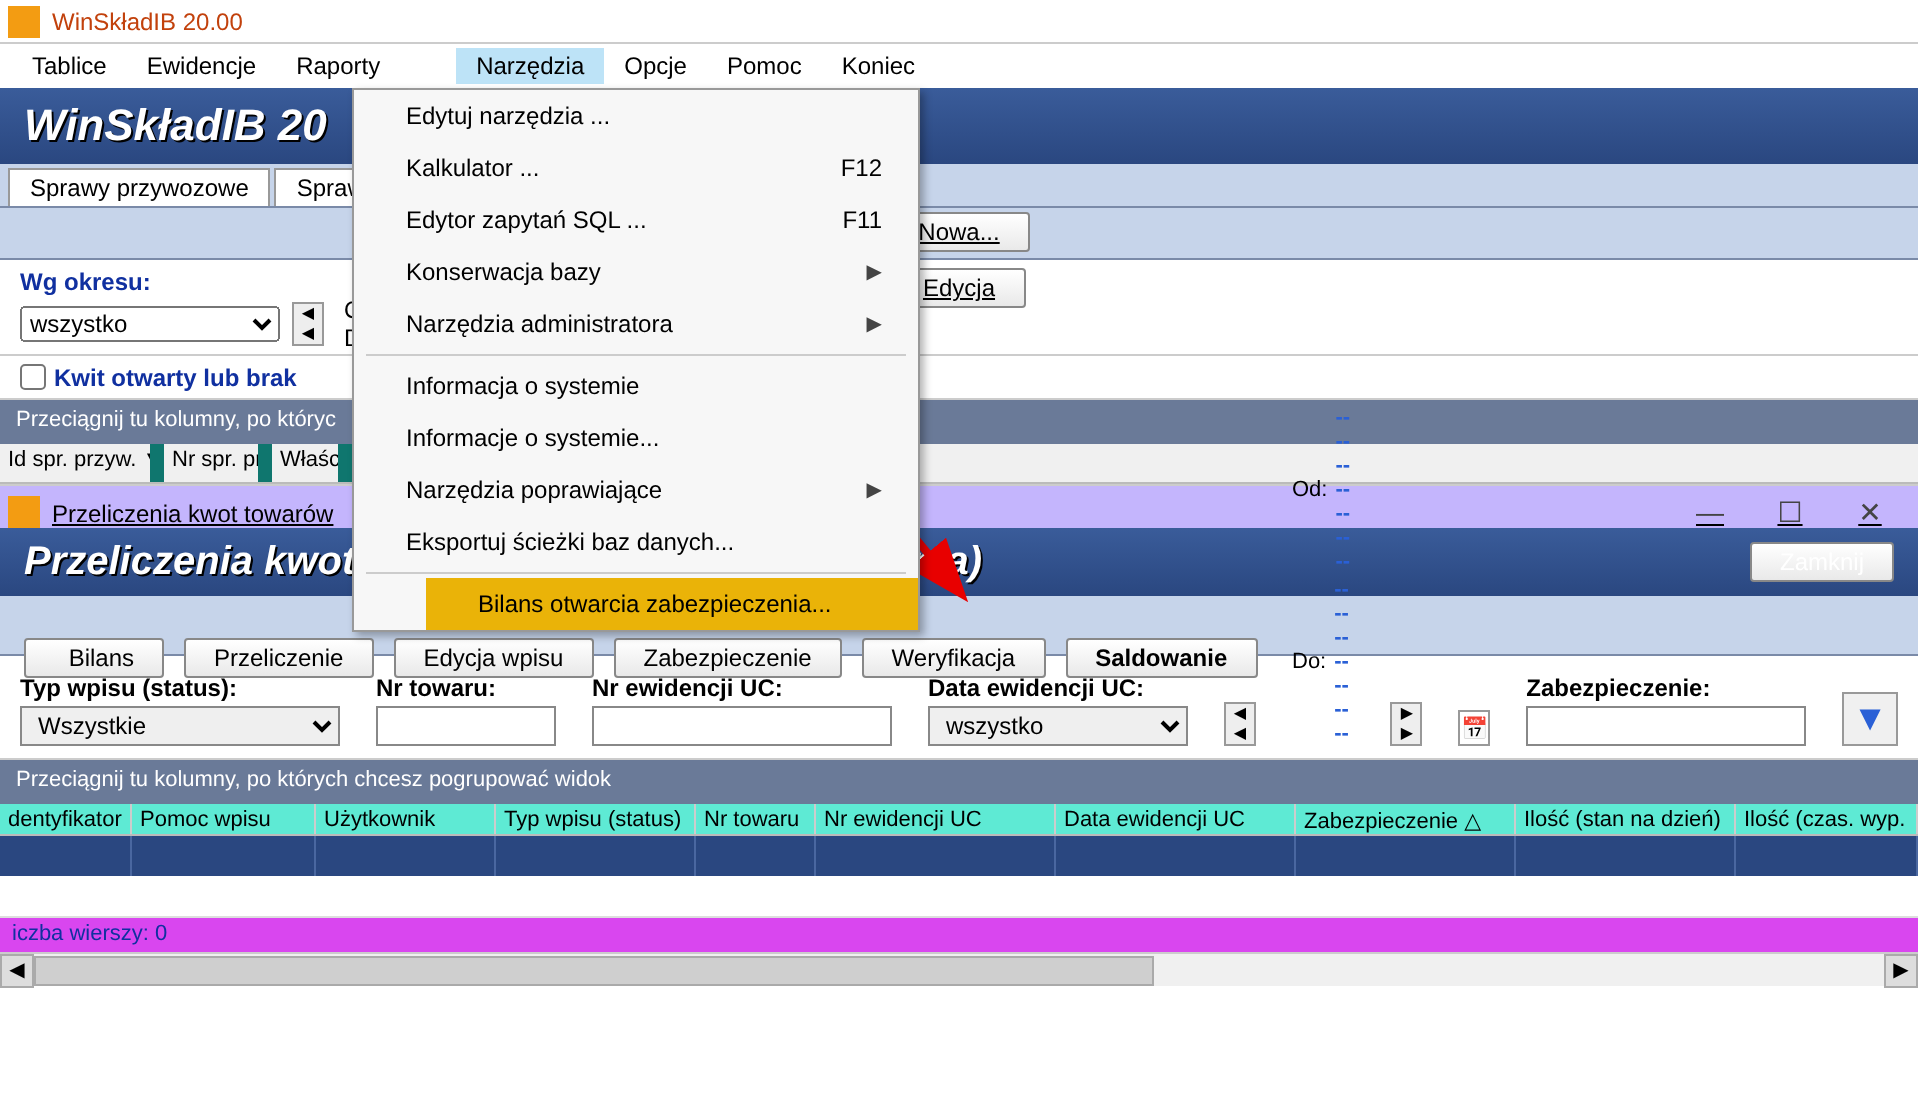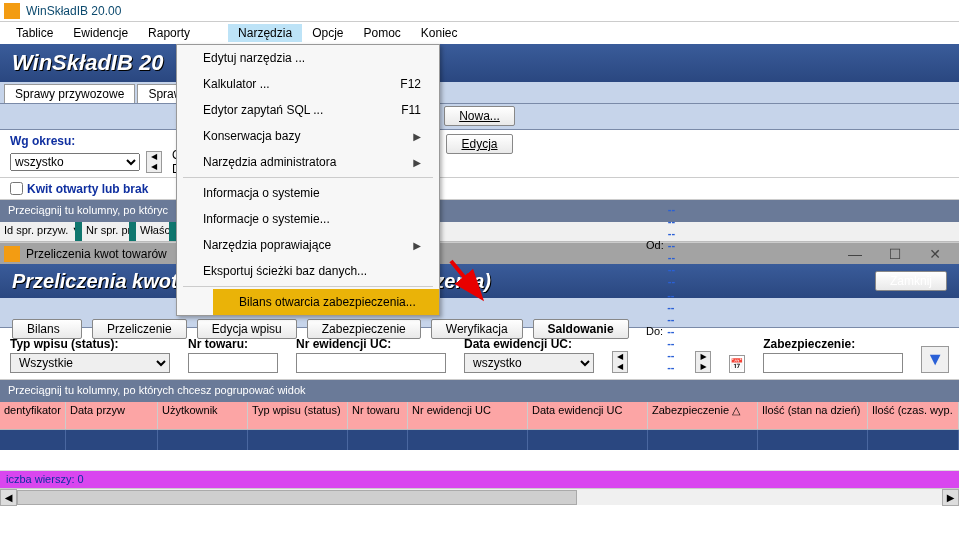--- a/index.html
+++ b/index.html
@@ -1,29 +1,29 @@
 <!DOCTYPE html>
 <html><head>
 <meta charset="utf-8">
 <style>
   * { box-sizing: border-box; margin: 0; padding: 0; font-family: "Segoe UI", Tahoma, sans-serif; }
   body { width: 959px; height: 557px; overflow: hidden; background: #fff; position: relative; font-size: 12px; }
 
   
   .titlebar { height: 22px; background: #fff; display: flex; align-items: center; padding: 0 4px; border-bottom: 1px solid #ccc; }
   .titlebar .appicon { width: 16px; height: 16px; background: #f39c12; margin-right: 6px; }
-  .titlebar .title { font-size: 12px; color: #0c4a6e; }
+  .titlebar .title { font-size: 12px; color: #c2410c; }
 
   
   .menubar { height: 22px; display: flex; align-items: center; padding: 0 6px; background: #fff; }
   .menubar .mitem { padding: 2px 10px; font-size: 12px; cursor: default; }
   .menubar .mitem.active { background: #bde3f7; margin-left: 28px; }
 
   
-  .dropdown { position: absolute; top: 44px; left: 176px; width: 264px; background: #f7f7f7; border: 1px solid #999; box-shadow: 2px 2px 4px rgba(0,0,0,0.3); z-index: 100; }
+  .dropdown { position: absolute; top: 44px; left: 176px; width: 284px; background: #f7f7f7; border: 1px solid #999; box-shadow: 2px 2px 4px rgba(0,0,0,0.3); z-index: 100; }
   .dropdown .ditem { padding: 6px 18px 6px 26px; display: flex; justify-content: space-between; align-items: center; font-size: 12px; position: relative; }
   .dropdown .ditem.highlight { background: #eab308; margin-left: 36px; }
   .dropdown .ditem .arrow { font-size: 10px; color: #444; }
   .dropdown .sep { height: 1px; background: #ccc; margin: 2px 6px; }
 
   
   .banner { background: linear-gradient(#3a5c9a,#2a4780); color: #fff; height: 38px; display: flex; align-items: center; padding: 0 12px; }
   .banner .btext { font-family: "Arial Black", sans-serif; font-style: italic; font-weight: 900; font-size: 22px; text-shadow: 1px 1px 0 #000; }
 
   
@@ -48,52 +48,52 @@
   .chkrow .lbl2 { color: #1030a0; font-weight: bold; font-size: 12px; }
 
   
   .groupbar { background: #6a7a98; color: #fff; font-size: 11px; padding: 4px 8px; height: 22px; }
 
   
   .colhdr { background: #f0f0f0; display: flex; height: 20px; border-bottom: 1px solid #bbb; }
   .colhdr .ch { border-right: 7px solid #0f766e; padding: 2px 4px; font-size: 11px; white-space: nowrap; overflow: hidden; }
 
   
-  .titlebar2 { height: 22px; background: #a3a3a3; display: flex; align-items: center; padding: 0 4px; border-top: 1px solid #ccc; }
+  .titlebar2 { height: 22px; background: #c4b5fd; display: flex; align-items: flex-end; padding: 0 4px; border-top: 1px solid #ccc; text-decoration: underline; }
   .titlebar2 .appicon { width: 16px; height: 16px; background: #f39c12; margin-right: 6px; }
   .titlebar2 .title { font-size: 12px; flex: 1; }
   .titlebar2 .winbtn { width: 40px; text-align: center; font-size: 14px; color: #444; }
 
   
   .banner2 { background: linear-gradient(#3a5c9a,#2a4780); color: #fff; height: 34px; display: flex; align-items: center; padding: 0 12px; justify-content: space-between; }
   .banner2 .btext { font-family: "Arial Black", sans-serif; font-style: italic; font-weight: 900; font-size: 20px; text-shadow: 1px 1px 0 #000; }
 
   
   .toolbar2 { background: #c6d4ea; height: 30px; display: flex; align-items: center; padding: 4px 12px; gap: 10px; border-bottom: 1px solid #7a8aa8; }
-  .toolbar2 .btn { min-width: 70px; text-align: left; margin-top: 32px; }
+  .toolbar2 .btn { min-width: 70px; text-align: right; margin-top: 32px; }
   .toolbar2 .btn.bold { font-weight: bold; }
 
   
   .filter2 { background: #fff; padding: 6px 10px; display: flex; align-items: flex-end; gap: 18px; border-bottom: 1px solid #ccc; height: 52px; }
   .filter2 .grp { display: flex; flex-direction: column; gap: 2px; }
   .filter2 .grp .flbl { font-weight: bold; font-size: 12px; }
   .filter2 select, .filter2 input[type="text"] { font-size: 12px; height: 20px; border: 1px solid #888; padding: 0 4px; }
   .filter2 .dates { display: flex; flex-direction: column; font-size: 11px; gap: 2px; }
   .filter2 .dates .dr { display: flex; gap: 4px; align-items: center; }
   .filter2 .dashv { color: #2a60d6; letter-spacing: 0; font-weight: bold; }
   .spin2 { display: flex; flex-direction: column; border: 1px solid #999; }
   .spin2 div { width: 14px; height: 10px; background: #eee; text-align: center; font-size: 8px; line-height: 10px; }
   .calicon { width: 18px; height: 18px; border: 1px solid #999; background: #fff; display: flex; align-items: center; justify-content: center; font-size: 11px; }
   .funnel { margin-left: auto; color: #2a60d6; font-size: 18px; border: 1px solid #999; padding: 2px 4px; background: #f0f0f0; }
 
   
   .groupbar2 { background: #6a7a98; color: #fff; font-size: 11px; padding: 4px 8px; height: 22px; }
 
   
-  .colhdr2 { background: #fca5a5; display: flex; height: 28px; border-bottom: 1px solid #bbb; }
+  .colhdr2 { background: #5eead4; display: flex; height: 16px; border-bottom: 1px solid #bbb; }
   .colhdr2 .ch { border-right: 1px solid #ccc; padding: 2px 4px; font-size: 11px; white-space: nowrap; overflow: hidden; }
 
   
   .datarow { display: flex; height: 20px; background: #2a4780; }
   .datarow .dc { border-right: 1px solid #4a67a0; }
 
   
   .whitespace { height: 20px; background: #fff; }
 
   
@@ -230,21 +230,21 @@
     <div class="flbl">Zabezpieczenie:</div>
     <input type="text" style="width: 140px;">
   </div>
   <div class="funnel">▼</div>
 </div>
 
 <div class="groupbar2">Przeciągnij tu kolumny, po których chcesz pogrupować widok</div>
 
 <div class="colhdr2">
   <div class="ch" style="width:66px">dentyfikator</div>
-  <div class="ch" style="width:92px">Data przyw</div>
+  <div class="ch" style="width:92px">Pomoc wpisu</div>
   <div class="ch" style="width:90px">Użytkownik</div>
   <div class="ch" style="width:100px">Typ wpisu (status)</div>
   <div class="ch" style="width:60px">Nr towaru</div>
   <div class="ch" style="width:120px">Nr ewidencji UC</div>
   <div class="ch" style="width:120px">Data ewidencji UC</div>
   <div class="ch" style="width:110px">Zabezpieczenie △</div>
   <div class="ch" style="width:110px">Ilość (stan na dzień)</div>
   <div class="ch" style="flex:1">Ilość (czas. wyp.</div>
 </div>
 

